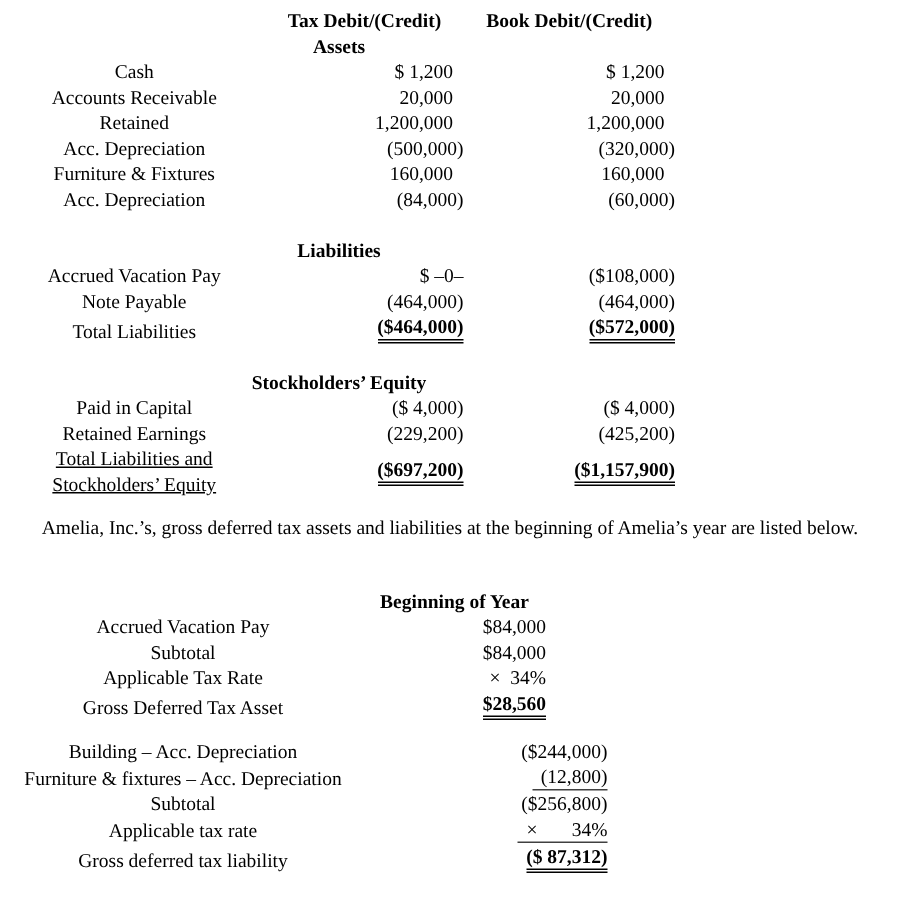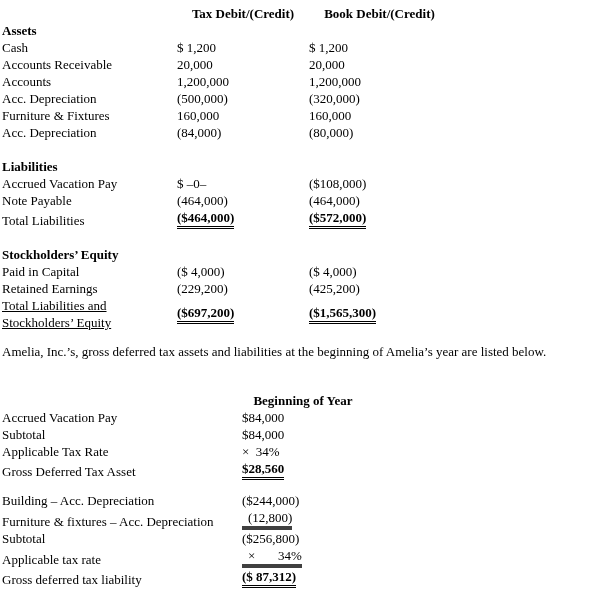--- a/index.html
+++ b/index.html
@@ -5,32 +5,32 @@
   html, body { margin:0; padding:0; background:#ffffff; }
   body {
     width:600px; height:603px; box-sizing:border-box;
     padding:4px 0 0 2px;
     color:#000;
     font-family:"Liberation Serif","DejaVu Serif",serif;
     font-size:13px; line-height:17px;
   }
   table { border-collapse:collapse; table-layout:fixed; }
   td { padding:0; height:17px; vertical-align:bottom; }
-  .lbl { white-space:pre-line; text-align:left; }
-  .num { }
+  .lbl { white-space:pre-line; text-align:center; }
+  .num { text-align:right; }
   .hdr { font-weight:bold; text-align:center; white-space:nowrap; }
   .sec { font-weight:bold; }
   .sp td { height:17px; }
   .v { display:inline-block; white-space:pre; }
   .np { margin-right:7px; }
   .total { font-weight:bold; border-bottom:3px double #000; }
-  .ul { border-bottom:4px solid #404040; padding-left:6px; }
+  .ul { border-bottom:1px solid #404040; padding-left:6px; }
   tr.two td { height:34px;text-decoration:underline; }
   tr.two td.num { vertical-align:middle; }
-  .para { margin:12px 0 0 0; max-width:596px; }
+  .para { margin:12px 0 0 0; max-width:596px;text-align:center; }
   .defA { margin-top:32px; }
   .defC { margin-top:12px; }
 </style>
 </head>
 <body>
 
 <div class="page">
 
   <table class="bs">
     <colgroup>
@@ -53,38 +53,38 @@
           <td class="lbl">Cash</td>
           <td class="num"><span class="v np">$ 1,200</span></td>
           <td class="num"><span class="v np">$ 1,200</span></td>
         </tr>
         <tr>
           <td class="lbl">Accounts Receivable</td>
           <td class="num"><span class="v np">20,000</span></td>
           <td class="num"><span class="v np">20,000</span></td>
         </tr>
         <tr>
-          <td class="lbl">Accounts</td>
+          <td class="lbl">Retained</td>
           <td class="num"><span class="v np">1,200,000</span></td>
           <td class="num"><span class="v np">1,200,000</span></td>
         </tr>
         <tr>
           <td class="lbl">Acc. Depreciation</td>
           <td class="num"><span class="v">(500,000)</span></td>
           <td class="num"><span class="v">(320,000)</span></td>
         </tr>
         <tr>
           <td class="lbl">Furniture &amp; Fixtures</td>
           <td class="num"><span class="v np">160,000</span></td>
           <td class="num"><span class="v np">160,000</span></td>
         </tr>
         <tr>
           <td class="lbl">Acc. Depreciation</td>
           <td class="num"><span class="v">(84,000)</span></td>
-          <td class="num"><span class="v">(80,000)</span></td>
+          <td class="num"><span class="v">(60,000)</span></td>
         </tr>
         <tr class="sp">
           <td colspan="3"></td>
         </tr>
         <tr>
           <td class="lbl sec" colspan="3">Liabilities</td>
         </tr>
         <tr>
           <td class="lbl">Accrued Vacation Pay</td>
           <td class="num"><span class="v">$ –0–</span></td>
@@ -113,21 +113,21 @@
         </tr>
         <tr>
           <td class="lbl">Retained Earnings</td>
           <td class="num"><span class="v">(229,200)</span></td>
           <td class="num"><span class="v">(425,200)</span></td>
         </tr>
         <tr class="two">
           <td class="lbl">Total Liabilities and
 Stockholders’ Equity</td>
           <td class="num"><span class="v total">($697,200)</span></td>
-          <td class="num"><span class="v total">($1,565,300)</span></td>
+          <td class="num"><span class="v total">($1,157,900)</span></td>
         </tr>
       </tbody>
   </table>
 
   <p class="para">Amelia, Inc.’s, gross deferred tax assets and liabilities at the beginning of Amelia’s year are listed below.</p>
 
   <table class="def defA">
     <colgroup>
         <col style="width:240px">
         <col style="width:122px">

